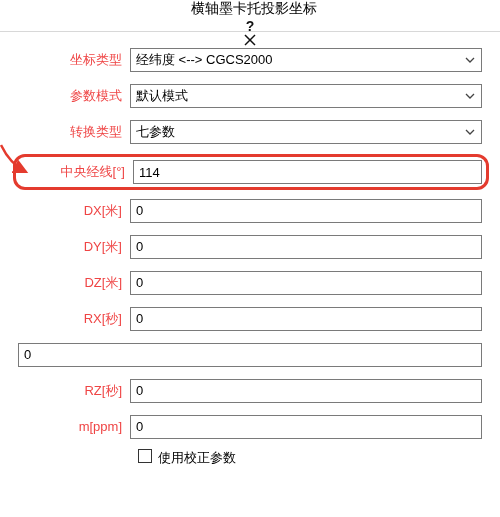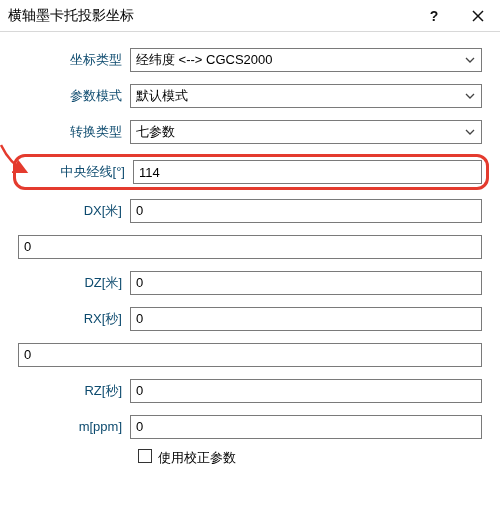--- a/index.html
+++ b/index.html
@@ -13,20 +13,21 @@
     overflow: hidden;
     color: #000;
   }
   .window { width: 500px; height: 517px; background: #fff; }
   .titlebar {
     height: 32px;
     display: flex;
     align-items: center;
     border-bottom: 1px solid #d8d8d8;
     background: #fff;
+    flex-direction: column;
   }
   .titlebar .title {
     flex: 1;
     padding-left: 8px;
     font-size: 14px;
   }
   .tb-btn {
     width: 44px;
     height: 32px;
     display: flex;
@@ -44,21 +45,21 @@
   .row {
     display: flex;
     align-items: center;
     margin-bottom: 9px;
     height: 27px;
   }
   .label {
     width: 112px;
     text-align: right;
     padding-right: 8px;
-    color: #0c4a6e;
+    color: #ef4444;
     white-space: nowrap;
   }
   .field {
     flex: 1;
     position: relative;
   }
   .select, .input {
     width: 100%;
     height: 24px;
     border: 1px solid #7a7a7a;
@@ -190,20 +191,21 @@
         <input class="input" value="114" style="">
       </div>
     </div>
 
     <div class="row">
       <div class="label">DX[米]</div>
       <div class="field"><input class="input" value="0" style=""></div>
     </div>
 
     <div class="row">
+      <div class="label">DY[米]</div>
       <div class="field"><input class="input" value="0" style=""></div>
     </div>
 
     <div class="row">
       <div class="label">DZ[米]</div>
       <div class="field"><input class="input" value="0" style=""></div>
     </div>
 
     <div class="row">
       <div class="label">RX[秒]</div>

